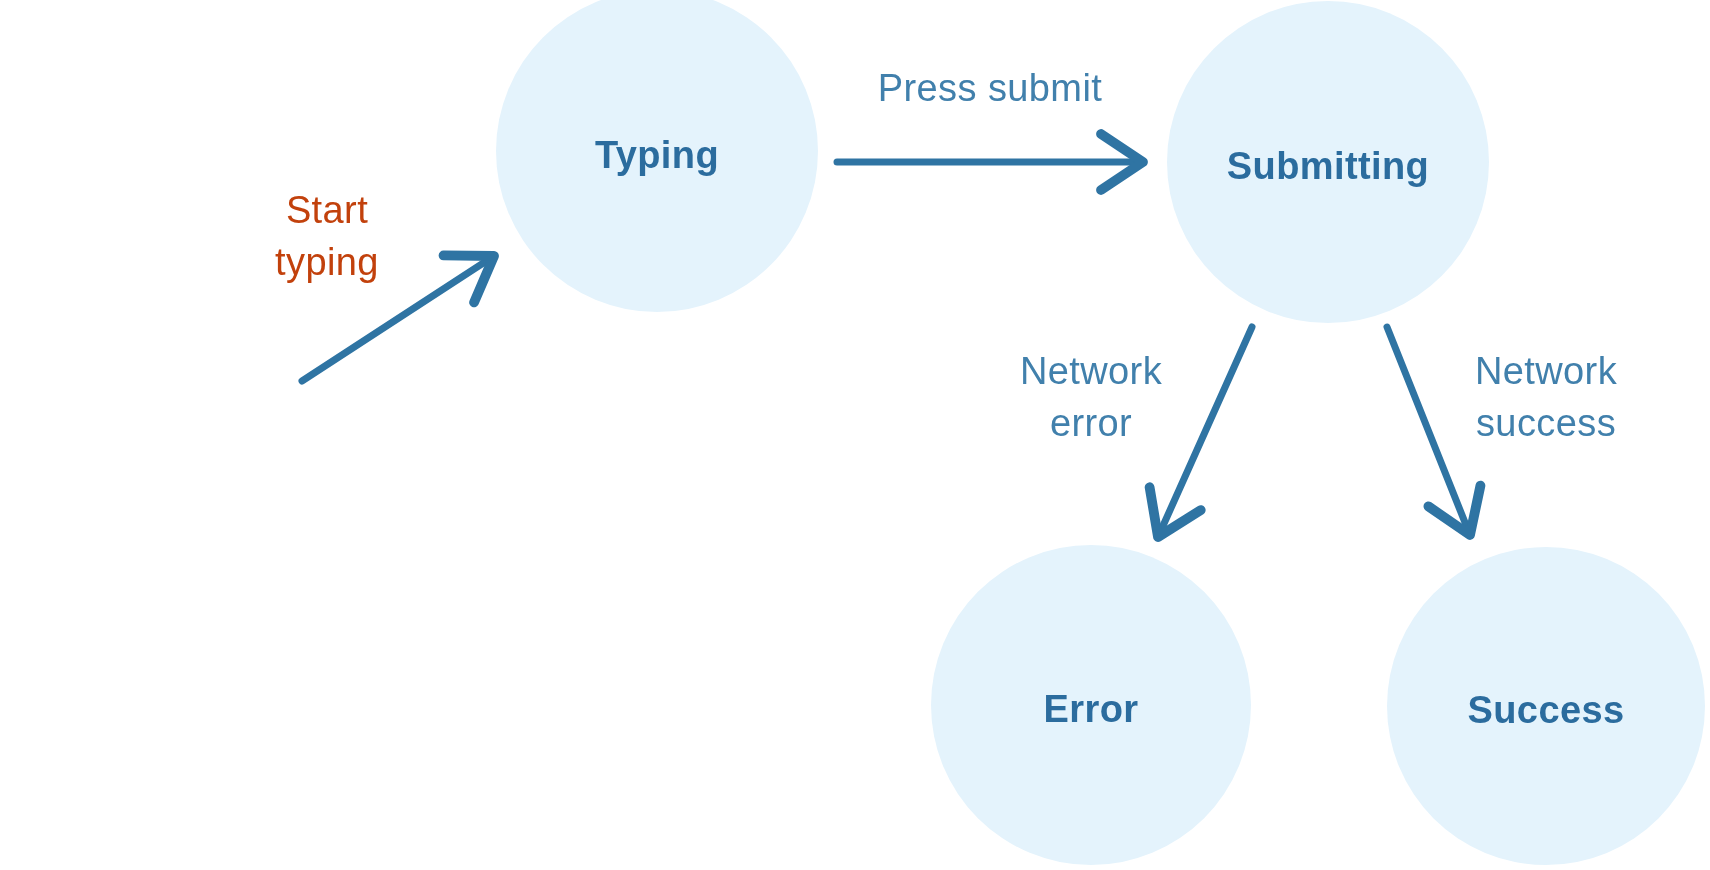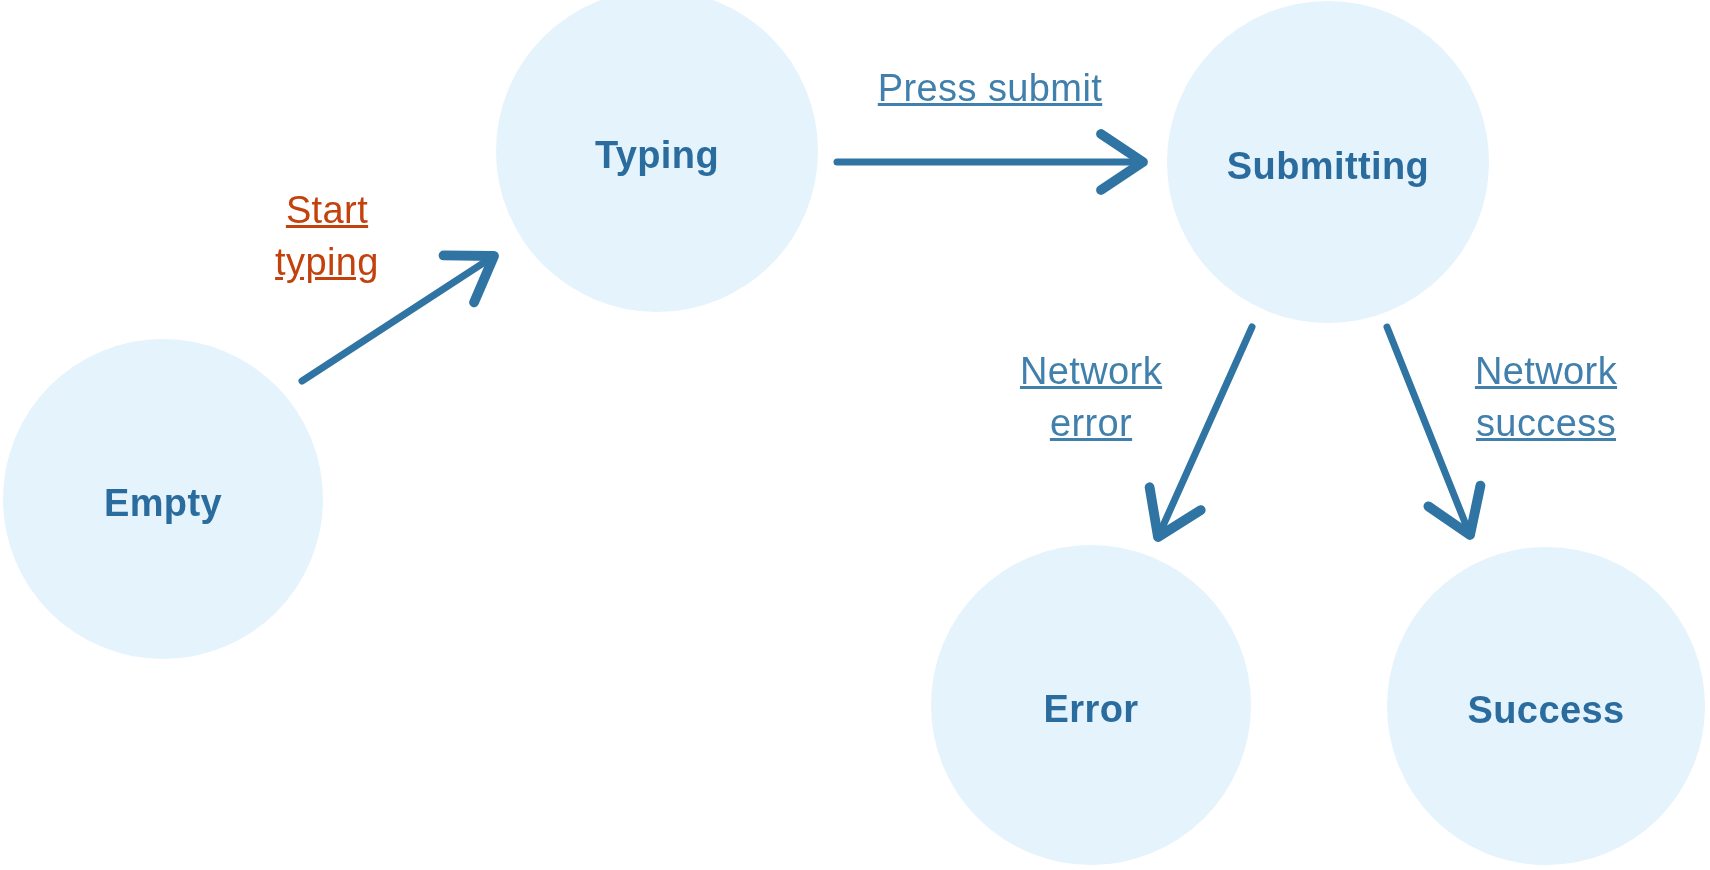--- a/index.html
+++ b/index.html
@@ -33,43 +33,39 @@
   }
   .edge-label {
     position: absolute;
     transform: translate(-50%, -50%);
     text-align: center;
     font-size: 38px;
     font-weight: 500;
     letter-spacing: 0.4px;
     line-height: 52px;
     white-space: pre-line;
-    text-decoration: underline;
   }
 </style>
 </head>
 <body style="background: rgb(255, 255, 255);">
 
 <div class="canvas">
 
   <svg id="edges-svg" width="1710" height="870" viewBox="0 0 1710 870">
     <defs>
       <marker id="arrowhead" markerWidth="12" markerHeight="12" viewBox="0 0 12 12" refX="7" refY="6" orient="auto">
         <path id="arrowhead-path" d="M1,2 L7,6 L1,10" fill="none" stroke-width="1.4" stroke-linecap="round" stroke-linejoin="round" stroke="#2f74a3"></path>
       </marker>
     </defs>
   <line x1="302" y1="381" x2="494" y2="256" stroke="#2f74a3" stroke-width="7" stroke-linecap="round" marker-end="url(#arrowhead)"></line>
       <line x1="837" y1="162" x2="1143" y2="162" stroke="#2f74a3" stroke-width="7" stroke-linecap="round" marker-end="url(#arrowhead)"></line>
       <line x1="1252" y1="327" x2="1158" y2="537" stroke="#2f74a3" stroke-width="7" stroke-linecap="round" marker-end="url(#arrowhead)"></line>
       <line x1="1387" y1="327" x2="1470" y2="535" stroke="#2f74a3" stroke-width="7" stroke-linecap="round" marker-end="url(#arrowhead)"></line>
     </svg>
 
-  <div class="node" style="left: 3px; top: 339px; width: 320px; height: 320px; background: rgb(228, 243, 252); color: rgb(43, 108, 158);">
-    <span>Empty</span>
-  </div>
   <div class="node" style="left: 496px; top: -10px; width: 322px; height: 322px; background: rgb(228, 243, 252); color: rgb(43, 108, 158);">
     <span>Typing</span>
   </div>
   <div class="node" style="left: 1167px; top: 1px; width: 322px; height: 322px; background: rgb(228, 243, 252); color: rgb(43, 108, 158);">
     <span>Submitting</span>
   </div>
   <div class="node" style="left: 931px; top: 545px; width: 320px; height: 320px; background: rgb(228, 243, 252); color: rgb(43, 108, 158);">
     <span>Error</span>
   </div>
   <div class="node" style="left: 1387px; top: 547px; width: 318px; height: 318px; background: rgb(228, 243, 252); color: rgb(43, 108, 158);">

